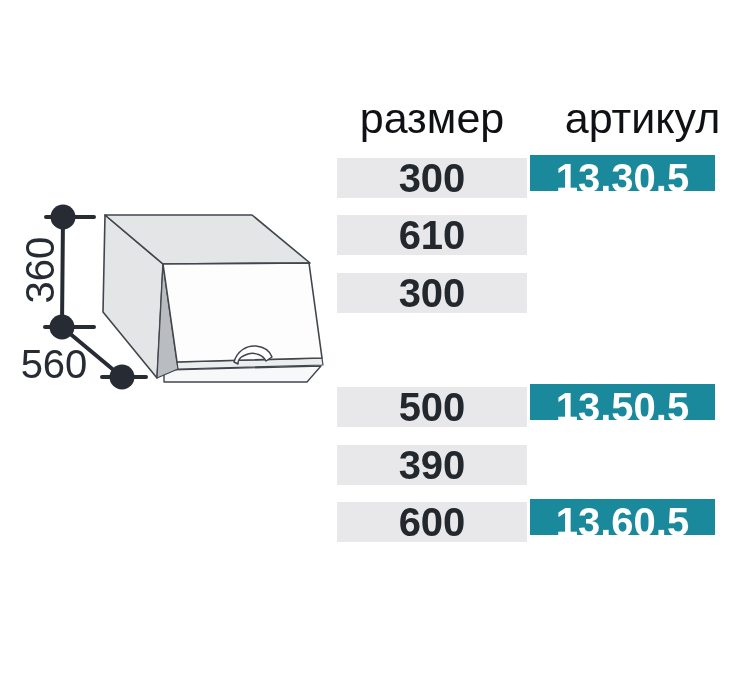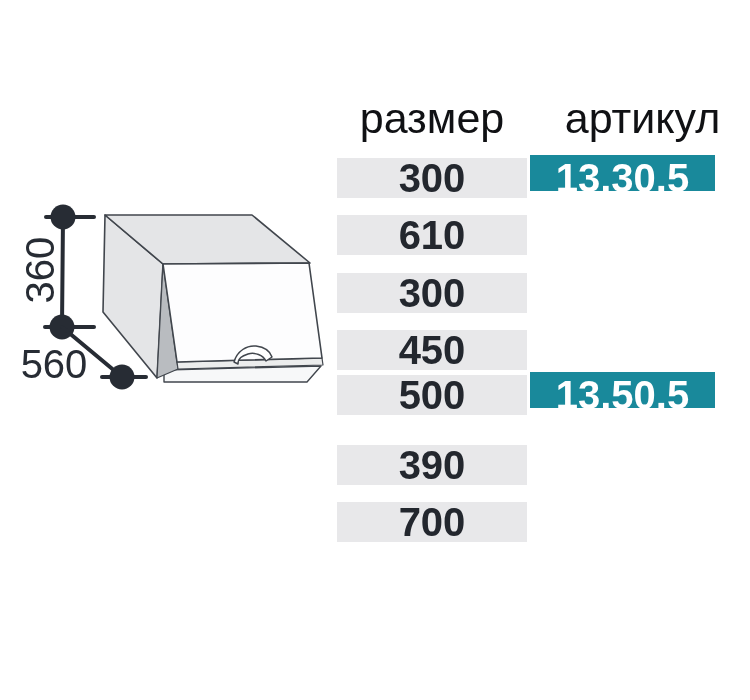--- a/index.html
+++ b/index.html
@@ -82,27 +82,27 @@
       <div class="cell size">300</div>
       <div class="cell article">13.30.5</div>
     </div>
     <div class="row" style="top:212px">
       <div class="cell size">610</div>
     </div>
     <div class="row" style="top:270px">
       <div class="cell size">300</div>
     </div>
     <div class="row" style="top:327px">
-      <div class="cell size">450</div>
     </div>
-    <div class="row" style="top:372px">
+    <div class="row" style="top:384px">
       <div class="cell size">500</div>
       <div class="cell article">13.50.5</div>
     </div>
     <div class="row" style="top:442px">
       <div class="cell size">390</div>
     </div>
     <div class="row" style="top:499px">
-      <div class="cell size">700</div>
+      <div class="cell size">600</div>
+      <div class="cell article">13.60.5</div>
     </div>
   </div>
 
 </div>
 
 </body></html>

